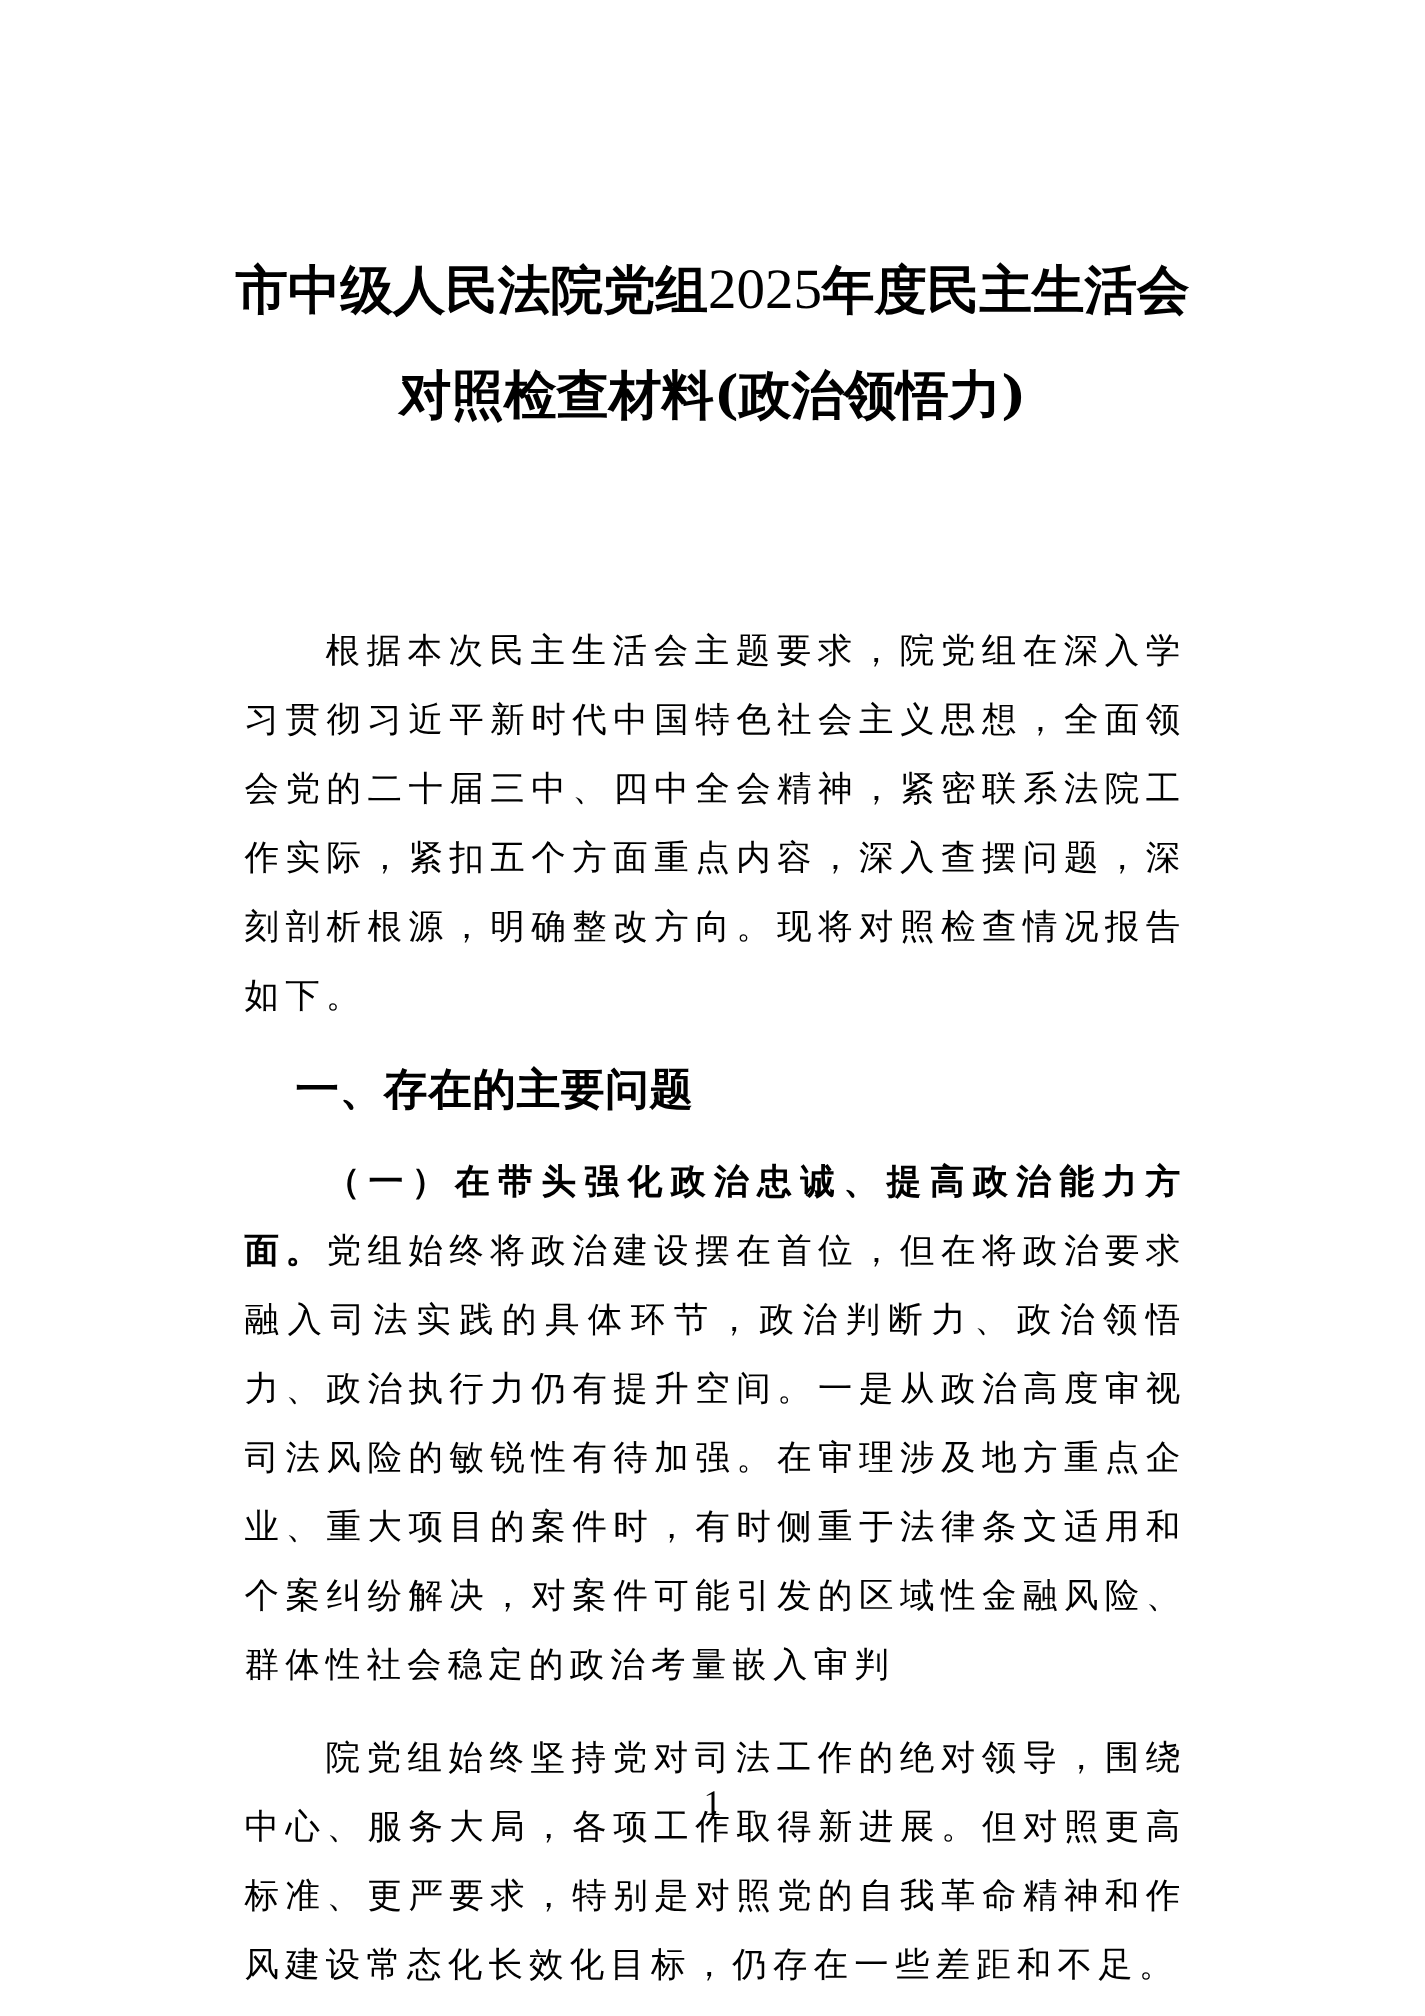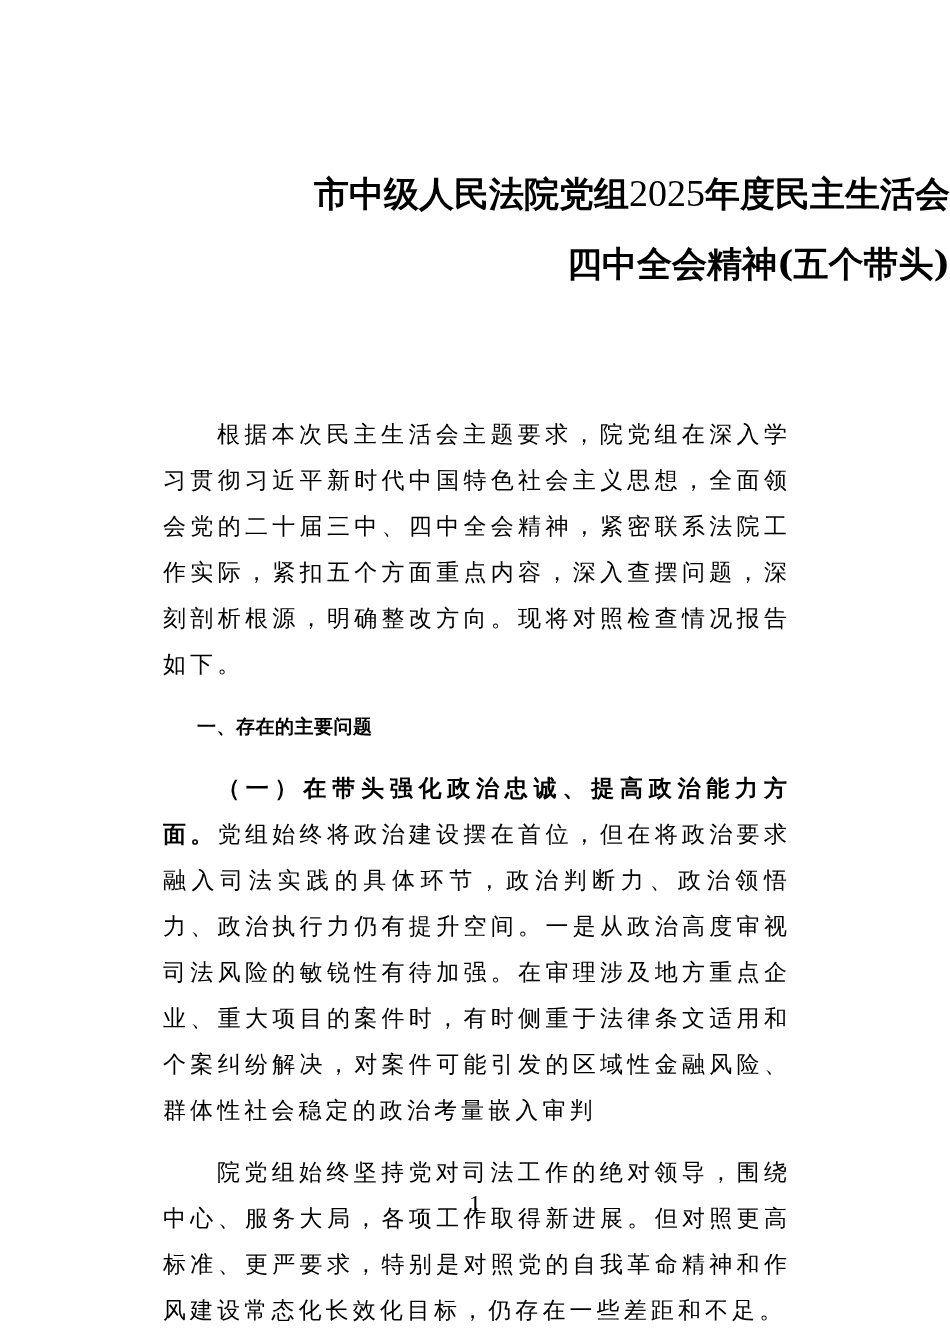--- a/index.html
+++ b/index.html
@@ -18,21 +18,21 @@
       position: absolute;
       left: 0; top: 0;
       width: 950px;
       height: 1344px;
       background: #ffffff;
     }
     .title {
       position: absolute;
       left: 0;
       width: 950px;
-      text-align: right;
+      text-align: center;
       font-family: "DejaVu Serif", "Liberation Serif", serif;
       font-weight: bold;
       font-size: 35px;
       line-height: 40px;
       white-space: nowrap;
       letter-spacing: 0px;
     }
     .title.line1 { top: 173px; }
     .title.line2 { top: 244px; }
     .title .num {
@@ -55,21 +55,21 @@
     .para {
       margin: 16px;
       text-indent: 54px;
     }
     .heading1 {
       margin: 0;
       text-indent: 50px;
       font-family: "DejaVu Sans", "Liberation Sans", sans-serif;
       font-weight: bold;
       letter-spacing: 0.5px;
-      font-size: 19px;
+      font-size: 29px;
     }
     .sub-lead {
       font-weight: bold;
       font-family: "DejaVu Serif", "Liberation Serif", serif;
     }
     .page-number {
       position: absolute;
       left: 0;
       width: 950px;
       top: 1188px;
@@ -79,21 +79,21 @@
       line-height: 30px;
     }
   </style>
 </head>
 <body>
 
 <div class="page">
 
   <div class="title line1"><span>市中级人民法院党组</span><span class="num">2025</span><span>年度民主生活会</span></div>
 
-  <div class="title line2">四中全会精神(五个带头)</div>
+  <div class="title line2">对照检查材料(政治领悟力)</div>
 
   <div class="body-text" style="top: 395px;">
     <p class="para">根据本次民主生活会主题要求，院党组在深入学习贯彻习近平新时代中国特色社会主义思想，全面领会党的二十届三中、四中全会精神，紧密联系法院工作实际，紧扣五个方面重点内容，深入查摆问题，深刻剖析根源，明确整改方向。现将对照检查情况报告如下。</p>
     <p class="heading1">一、存在的主要问题</p>
     <p class="para"><span class="sub-lead">（一）在带头强化政治忠诚、提高政治能力方面。</span><span>党组始终将政治建设摆在首位，但在将政治要求融入司法实践的具体环节，政治判断力、政治领悟力、政治执行力仍有提升空间。一是从政治高度审视司法风险的敏锐性有待加强。在审理涉及地方重点企业、重大项目的案件时，有时侧重于法律条文适用和个案纠纷解决，对案件可能引发的区域性金融风险、群体性社会稳定的政治考量嵌入审判</span></p>
     <p class="para">院党组始终坚持党对司法工作的绝对领导，围绕中心、服务大局，各项工作取得新进展。但对照更高标准、更严要求，特别是对照党的自我革命精神和作风建设常态化长效化目标，仍存在一些差距和不足。</p>
   </div>
 
   <div class="page-number">1</div>
 

